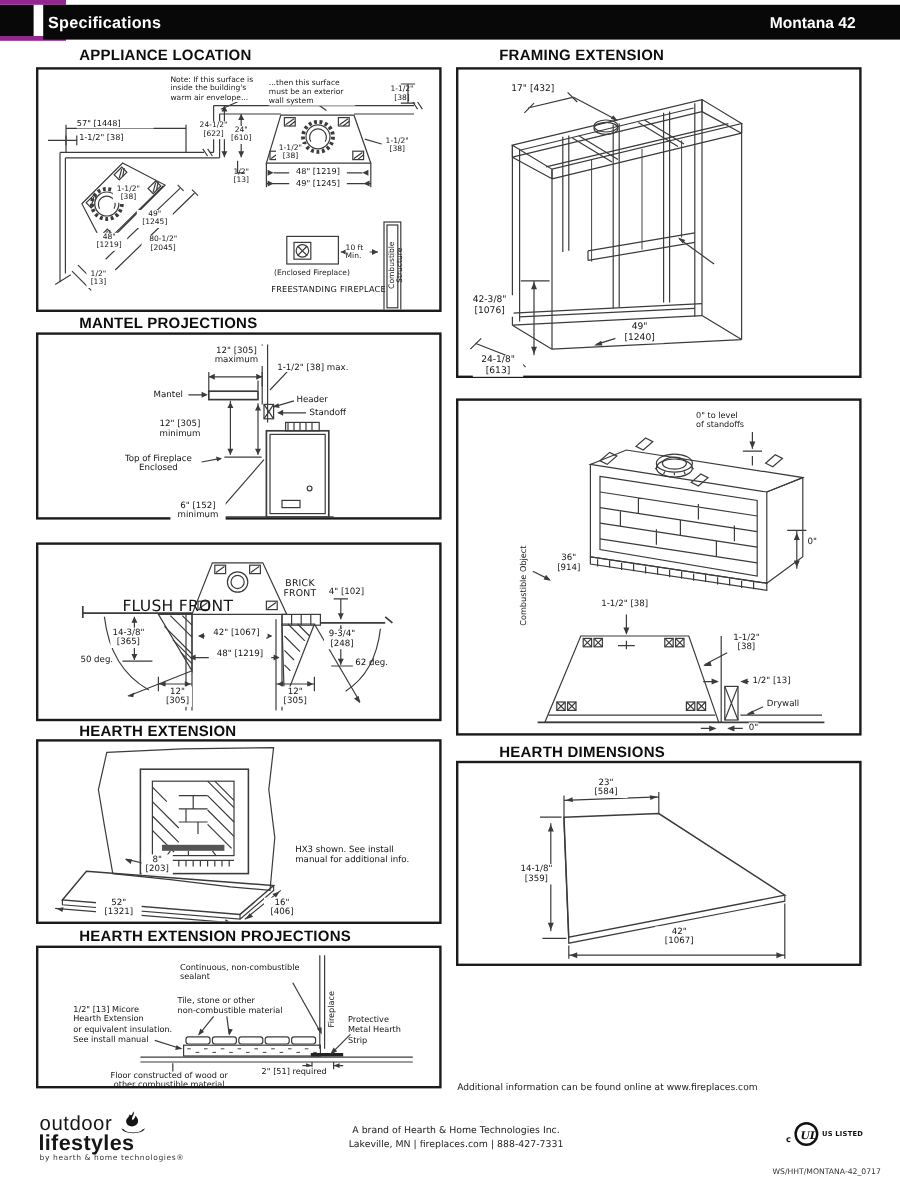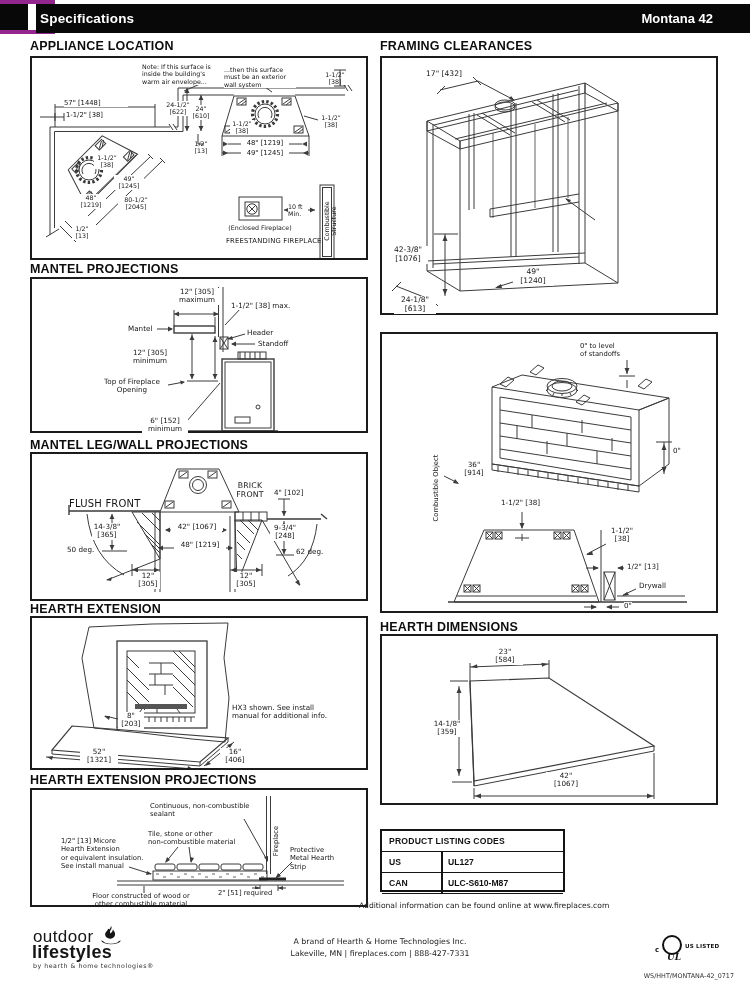--- a/index.html
+++ b/index.html
@@ -5,50 +5,50 @@
   html,body{margin:0;padding:0;background:#e8e8e8;}
   .page{position:relative;width:750px;height:1000px;background:#fff;overflow:hidden;
         font-family:"DejaVu Sans",sans-serif;color:#111;}
   
   .hbar{position:absolute;left:36px;top:4px;width:714px;height:29px;background:#080808;}
   .htab{position:absolute;left:0;top:4px;width:28px;height:26px;background:#080808;}
   .haccent-t{position:absolute;left:0;top:0;width:55px;height:4px;}
   .haccent-b{position:absolute;left:0;top:30px;width:55px;height:4px;}
   .htitle{position:absolute;left:40px;top:11px;font:600 13.5px "Liberation Sans",sans-serif;color:#fff;letter-spacing:.2px;}
   .hmodel{position:absolute;right:37px;top:11px;font:600 13px "Liberation Sans",sans-serif;color:#fff;}
-  .stitle{position:absolute;font:bold 12.5px "Liberation Sans",sans-serif;color:#0d0d0d;letter-spacing:.2px;white-space:nowrap;}
+  .stitle{position:absolute;font:bold 12.5px "Liberation Sans",sans-serif;color:#0d0d0d;letter-spacing:.2px;white-space:nowrap;margin-left:36px;}
   .panel{position:absolute;border:2px solid #1b1b1b;background:#fff;box-sizing:border-box;}
   .panel svg{position:absolute;left:0;top:0;}
   .lbl{position:absolute;font:7.2px/1.18 "DejaVu Sans",sans-serif;color:#151515;white-space:pre-line;}
   .tc{text-align:center;}
   .bg{background:#fff;}
   .f6{font-size:6.3px;}
   .f68{font-size:6.8px;line-height:1.22;}
   .caps{letter-spacing:.2px;}
   .vt{transform:rotate(-90deg);transform-origin:0 0;text-align:center;}
   
   .ltable{position:absolute;left:380px;top:829px;width:185px;height:63px;border:2px solid #141414;box-sizing:border-box;}
   .trow{position:relative;height:21px;box-sizing:border-box;border-bottom:1.5px solid #141414;}
   .trow:last-child{border-bottom:none;}
   .trow .hd{position:absolute;left:7px;top:5px;font:bold 8.6px "Liberation Sans",sans-serif;letter-spacing:.2px;}
   .trow .c1{position:absolute;left:7px;top:5px;font:bold 8.6px "Liberation Sans",sans-serif;}
   .trow .c2{position:absolute;left:66px;top:5px;font:bold 8.6px "Liberation Sans",sans-serif;}
   .cdiv{position:absolute;left:59px;top:21px;width:1.5px;height:42px;background:#141414;}
   .disc{position:absolute;left:575px;top:829px;width:146px;font:7.6px/1.34 "DejaVu Sans",sans-serif;color:#222;}
-  .addinfo{position:absolute;left:359px;top:901px;font:7.6px "DejaVu Sans",sans-serif;color:#222;text-align:center;}
+  .addinfo{position:absolute;left:381px;top:901px;font:7.6px "DejaVu Sans",sans-serif;color:#222;text-align:center;}
   
   .brand-top{position:absolute;left:33px;top:928px;font:400 17px/1 "Liberation Sans",sans-serif;color:#151515;letter-spacing:.4px;}
   .brand-bot{position:absolute;left:32px;top:943px;font:800 18px/1 "Liberation Sans",sans-serif;color:#151515;letter-spacing:.3px;}
   .brand-tag{position:absolute;left:33px;top:962px;font:6.3px "DejaVu Sans",sans-serif;color:#333;letter-spacing:.5px;}
   .fcenter1{position:absolute;left:275px;top:937px;width:210px;text-align:center;font:7.8px "DejaVu Sans",sans-serif;color:#222;}
   .fcenter2{position:absolute;left:260px;top:949px;width:240px;text-align:center;font:7.8px "DejaVu Sans",sans-serif;color:#222;}
   .ulwrap{position:absolute;left:655px;top:935px;width:70px;height:26px;}
   .ulc{position:absolute;left:0;top:11px;font:bold 7px "DejaVu Sans",sans-serif;}
   .ulcirc{position:absolute;left:7px;top:0;width:20px;height:20px;border:2px solid #111;border-radius:50%;box-sizing:border-box;}
-  .ulmark{position:absolute;left:3px;top:15px;font:italic bold 9px "DejaVu Serif",serif;color:#111;}
+  .ulmark{position:absolute;left:3px;top:5px;font:italic bold 9px "DejaVu Serif",serif;color:#111;}
   .ullisted{position:absolute;left:30px;top:8px;font:bold 5.6px "DejaVu Sans",sans-serif;letter-spacing:.2px;}
   .doccode{position:absolute;left:620px;top:972px;width:114px;text-align:right;font:6.4px "DejaVu Sans",sans-serif;color:#333;}
 </style>
 </head>
 <body>
 
 <div class="page">
 
   <div class="htab"></div>
   <div class="haccent-t" style="background:#93268f"></div>
@@ -206,26 +206,25 @@
     </svg>
     <div class="lbl tc bg" style="left:141px;top:9px;width:48px">12" [305]
 maximum</div>
     <div class="lbl bg" style="left:199px;top:23px">1-1/2" [38] max.</div>
     <div class="lbl" style="left:96px;top:46px">Mantel</div>
     <div class="lbl" style="left:215px;top:50px">Header</div>
     <div class="lbl" style="left:226px;top:61px">Standoff</div>
     <div class="lbl tc bg" style="left:96px;top:70px;width:44px">12" [305]
 minimum</div>
     <div class="lbl tc" style="left:66px;top:99px;width:68px">Top of Fireplace
-Opening</div>
+Enclosed</div>
     <div class="lbl tc bg" style="left:110px;top:138px;width:46px">6" [152]
 minimum</div>
   </div>
 
-  <div class="stitle" style="left:30px;top:438px">MANTEL LEG/WALL PROJECTIONS</div>
   <div class="panel" style="left:30px;top:452px;width:338px;height:149px">
     <svg width="334" height="145" viewBox="0 0 334 145">
       <g stroke="#3b3b3b" fill="none" stroke-width="1">
 
         <path d="M145,15 H187 L207,58 H128 Z"></path>
         <circle cx="166" cy="31" r="8.5"></circle>
           <circle cx="166" cy="31" r="5.5"></circle>
         <rect x="147" y="17" width="9" height="7"></rect>
           <path d="M148,23 l7,-5"></path>
         <rect x="176" y="17" width="9" height="7"></rect>
@@ -269,21 +268,21 @@
 
         <path d="M252,45 V62 M246,45 H258"></path>
         <path d="M252,62 l-2.5,-5 5,0 z" fill="#3b3b3b" stroke="none"></path>
 
         <path d="M100,116 H128 M100,110 V122"></path>
         <path d="M101,116 l5,-2.5 0,5 z M127,116 l-5,-2.5 0,5 z" fill="#3b3b3b" stroke="none"></path>
         <path d="M198,116 H230 M230,110 V122"></path>
         <path d="M199,116 l5,-2.5 0,5 z M229,116 l-5,-2.5 0,5 z" fill="#3b3b3b" stroke="none"></path>
       </g>
     </svg>
-    <div class="lbl caps" style="left:37px;top:44px;font-size:10px">FLUSH FRONT</div>
+    <div class="lbl caps" style="left:70px;top:44px;font-size:13px">FLUSH FRONT</div>
     <div class="lbl tc caps" style="left:201px;top:27px;width:34px;font-size:7.8px">BRICK
 FRONT</div>
     <div class="lbl" style="left:242px;top:35px">4" [102]</div>
     <div class="lbl tc bg" style="left:60px;top:69px;width:30px">14-3/8"
 [365]</div>
     <div class="lbl tc bg" style="left:139px;top:69px;width:52px">42" [1067]</div>
     <div class="lbl tc bg" style="left:142px;top:87px;width:52px">48" [1219]</div>
     <div class="lbl tc bg" style="left:238px;top:70px;width:30px">9-3/4"
 [248]</div>
     <div class="lbl" style="left:35px;top:92px">50  deg.</div>
@@ -325,21 +324,21 @@
         <path d="M172,148 L202,124"></path>
         <path d="M173,148 l3,-5 3,3 z M201,125 l-3,5 -3,-3 z" fill="#3b3b3b" stroke="none"></path>
       </g>
     </svg>
     <div class="lbl tc bg" style="left:86px;top:94px;width:26px">8"
 [203]</div>
     <div class="lbl tc bg" style="left:48px;top:130px;width:38px">52"
 [1321]</div>
     <div class="lbl tc bg" style="left:188px;top:130px;width:30px">16"
 [406]</div>
-    <div class="lbl" style="left:200px;top:86px;width:110px">HX3 shown. See install
+    <div class="lbl" style="left:214px;top:86px;width:110px">HX3 shown. See install
 manual for additional info.</div>
   </div>
 
   <div class="stitle" style="left:30px;top:773px">HEARTH EXTENSION PROJECTIONS</div>
   <div class="panel" style="left:30px;top:788px;width:338px;height:119px">
     <svg width="334" height="115" viewBox="0 0 334 115">
       <g stroke="#3b3b3b" fill="none" stroke-width="1">
 
         <path d="M234.5,6 V84 M238.5,6 V84"></path>
 
@@ -380,21 +379,21 @@
 See install manual</div>
     <div class="lbl f68 vt" style="left:240px;top:82px;width:62px">Fireplace</div>
     <div class="lbl f68" style="left:258px;top:56px;width:54px">Protective
 Metal Hearth
 Strip</div>
     <div class="lbl f68 bg" style="left:186px;top:99px">2" [51] required</div>
     <div class="lbl f68 tc" style="left:56px;top:102px;width:106px">Floor constructed of wood or
 other combustible material</div>
   </div>
 
-  <div class="stitle" style="left:380px;top:39px">FRAMING CLEARANCES</div>
+  <div class="stitle" style="left:380px;top:39px">FRAMING EXTENSION</div>
   <div class="panel" style="left:380px;top:56px;width:338px;height:259px">
     <svg width="334" height="255" viewBox="0 0 334 255">
       <g stroke="#3b3b3b" fill="none" stroke-width="1">
 
         <path d="M45,63 L203,25 L236,45 L78,83 Z"></path>
         <path d="M45,73 L203,35 M78,91 L236,53 M45,63 V73 M203,25 V35 M78,83 V91 M236,45 V53 M45,73 L78,91 M203,35 L236,53"></path>
 
         <path d="M52,67 L196,32 M73,81 L225,45 M95,57 L128,77 M100,55 L133,75 M150,44 L183,64 M155,42 L188,62"></path>
 
         <ellipse cx="123" cy="49" rx="10" ry="5"></ellipse>
@@ -545,34 +544,20 @@
       </g>
     </svg>
     <div class="lbl tc bg" style="left:105px;top:12px;width:36px">23"
 [584]</div>
     <div class="lbl tc bg" style="left:48px;top:84px;width:34px">14-1/8"
 [359]</div>
     <div class="lbl tc bg" style="left:164px;top:136px;width:40px">42"
 [1067]</div>
   </div>
 
-  <div class="ltable">
-    <div class="trow">
-      <span class="hd">PRODUCT LISTING CODES</span>
-    </div>
-    <div class="trow">
-      <span class="c1">US</span>
-      <span class="c2">UL127</span>
-    </div>
-    <div class="trow">
-      <span class="c1">CAN</span>
-      <span class="c2">ULC-S610-M87</span>
-    </div>
-    <div class="cdiv"></div>
-  </div>
 
   <div class="addinfo">Additional information can be found online at www.fireplaces.com</div>
 
   <div class="brand-top">outdoor</div>
   <svg style="position:absolute;left:98px;top:926px" width="26" height="24" viewBox="0 0 26 24">
     <path d="M13 0c2.2 3.2-2.6 4.6-.4 7.6 1-1.4 2.4-2.2 2.1-4 2.8 2.6 3.4 6.2.4 8.2-3.2 2-7.8.4-8-3.2-.1-2.6 2.5-3.4 3-6.1.6 1.2 2 1.7 2.9-2.5z" fill="#151515"></path>
     <path d="M3 14.5a10.5 5.5 0 0 0 20 0l-2 .5a8.5 4 0 0 1-16 0z" fill="#151515"></path>
   </svg>
   <div class="brand-bot">lifestyles</div>
   <div class="brand-tag">by hearth &amp; home technologies®</div>

